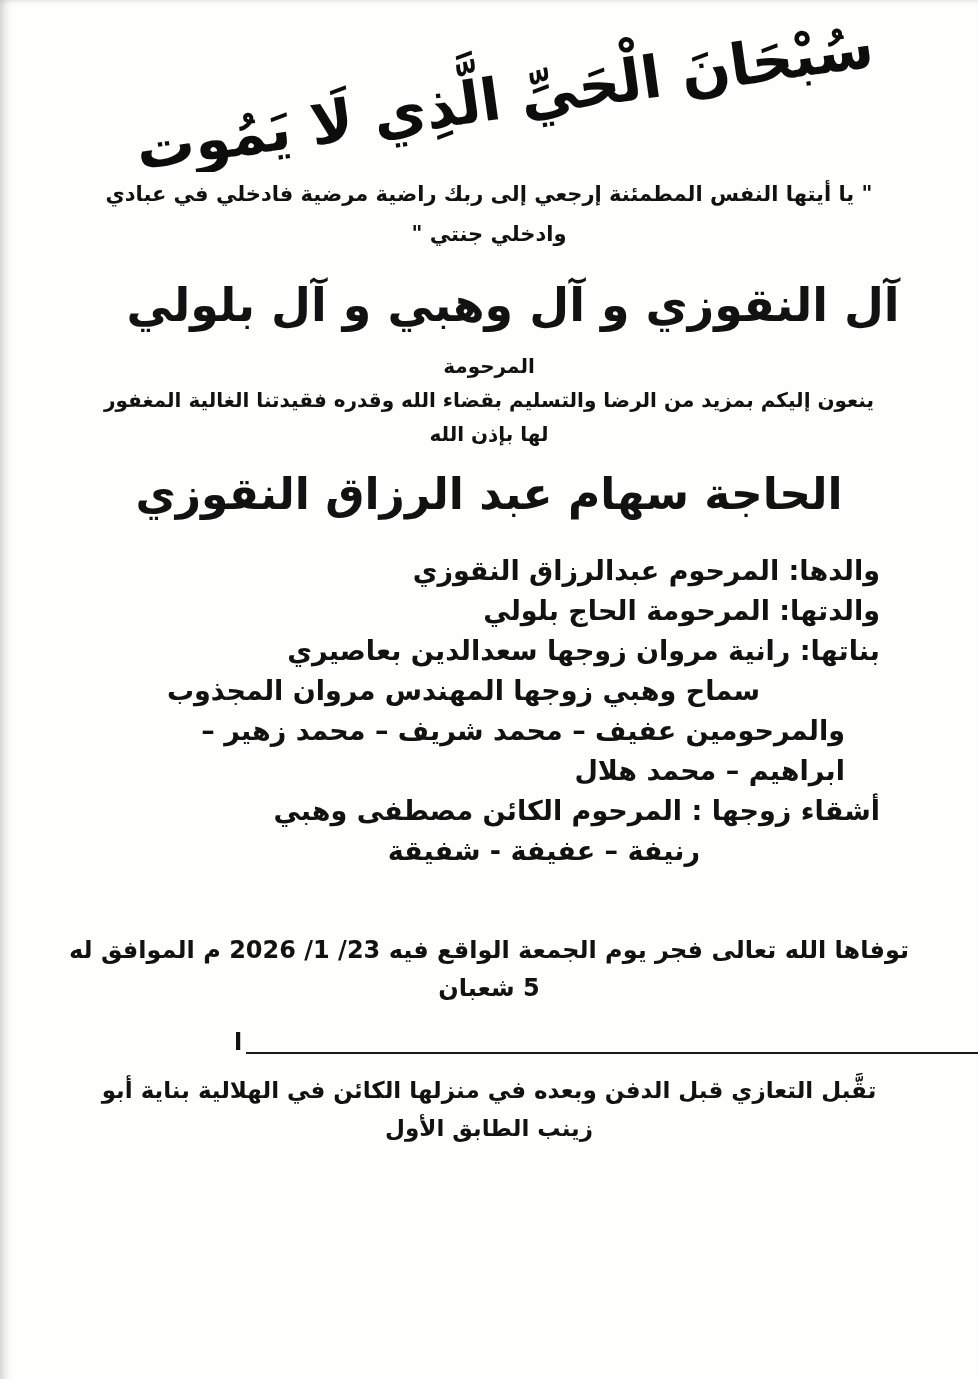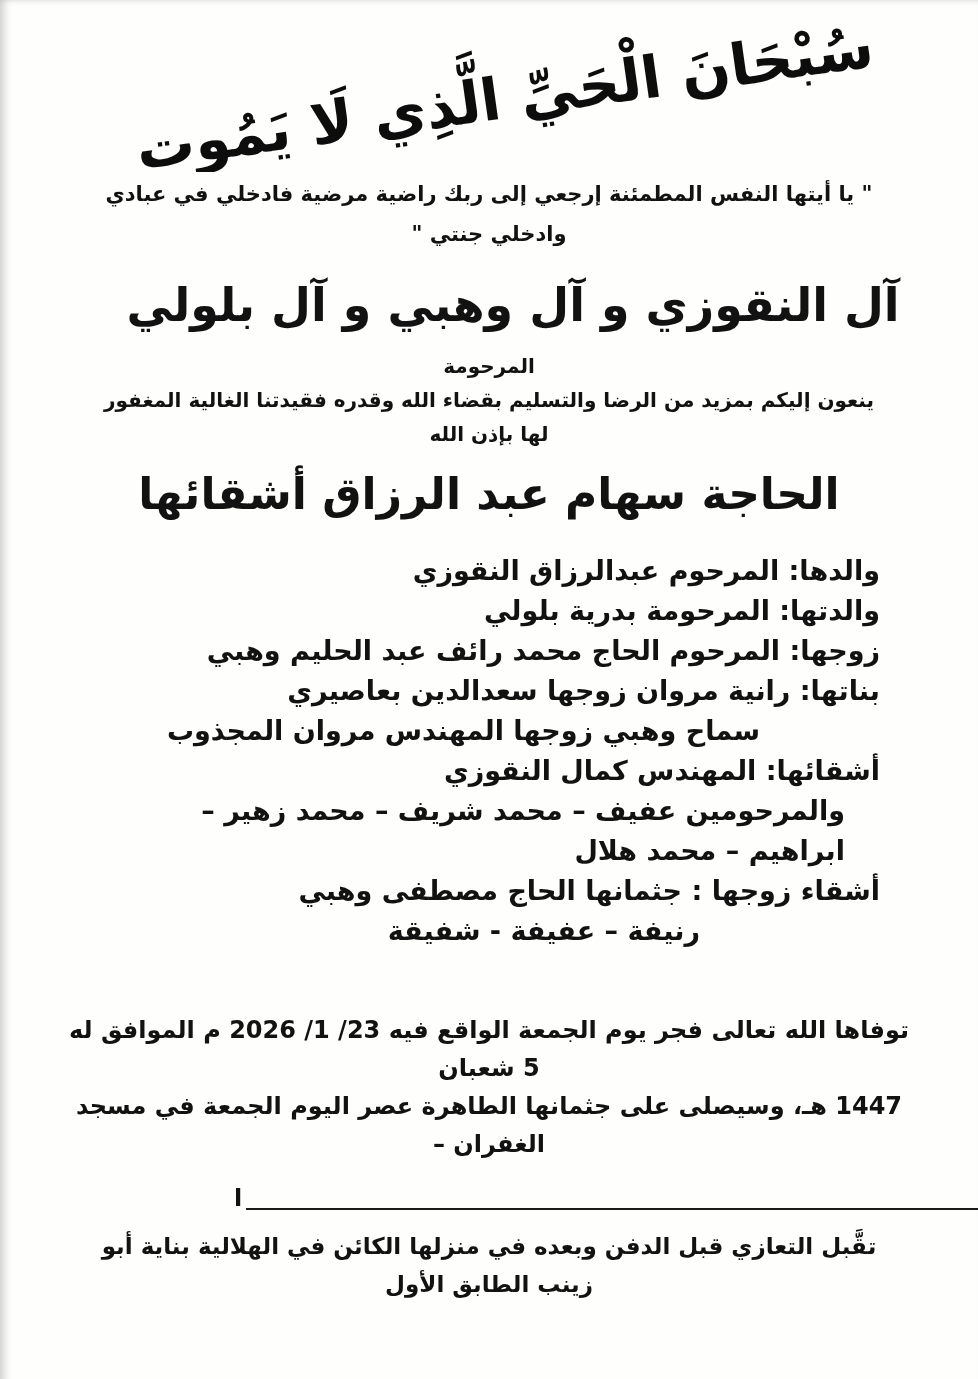--- a/index.html
+++ b/index.html
@@ -128,37 +128,34 @@
 
   <div class="quran-verse">" يا أيتها النفس المطمئنة إرجعي إلى ربك راضية مرضية فادخلي في عبادي وادخلي جنتي "</div>
 
   <div class="families">آل النقوزي و آل وهبي و آل بلولي</div>
 
   <div class="announce">
     <div>المرحومة</div>
     <div>ينعون إليكم بمزيد من الرضا والتسليم بقضاء الله وقدره فقيدتنا الغالية المغفور لها بإذن الله</div>
   </div>
 
-  <div class="deceased-name">الحاجة سهام عبد الرزاق أشقائها</div>
+  <div class="deceased-name">الحاجة سهام عبد الرزاق النقوزي</div>
 
   <div class="relatives">
     <div class="relative-line">والدها: المرحوم عبدالرزاق النقوزي</div>
-    <div class="relative-line">والدتها: المرحومة بدرية بلولي</div>
-    <div class="relative-line">زوجها: المرحوم الحاج محمد رائف عبد الحليم وهبي</div>
+    <div class="relative-line">والدتها: المرحومة الحاج بلولي</div>
     <div class="relative-line">بناتها: رانية مروان زوجها سعدالدين بعاصيري</div>
     <div class="relative-line indent-md">سماح وهبي زوجها المهندس مروان المجذوب</div>
-    <div class="relative-line">أشقائها: المهندس كمال النقوزي</div>
     <div class="relative-line indent-sm">والمرحومين عفيف – محمد شريف – محمد زهير – ابراهيم – محمد هلال</div>
-    <div class="relative-line">أشقاء زوجها : جثمانها الحاج مصطفى وهبي</div>
+    <div class="relative-line">أشقاء زوجها : المرحوم الكائن مصطفى وهبي</div>
     <div class="relative-line indent-lg">رنيفة – عفيفة - شفيقة</div>
   </div>
 
   <div class="death-info">
     <div>توفاها الله تعالى فجر يوم الجمعة الواقع فيه 23/ 1/ 2026 م  الموافق له 5 شعبان</div>
-    <div>1447 هـ، وسيصلى على جثمانها الطاهرة عصر اليوم الجمعة في مسجد الغفران –</div>
   </div>
 
   <div class="divider-row">
     <span class="divider-alef">ا</span>
     <div class="divider-rule"></div>
   </div>
 
   <div class="condolences">
     <div>تقَّبل التعازي قبل الدفن وبعده في منزلها الكائن في الهلالية بناية أبو زينب الطابق الأول</div>
 

